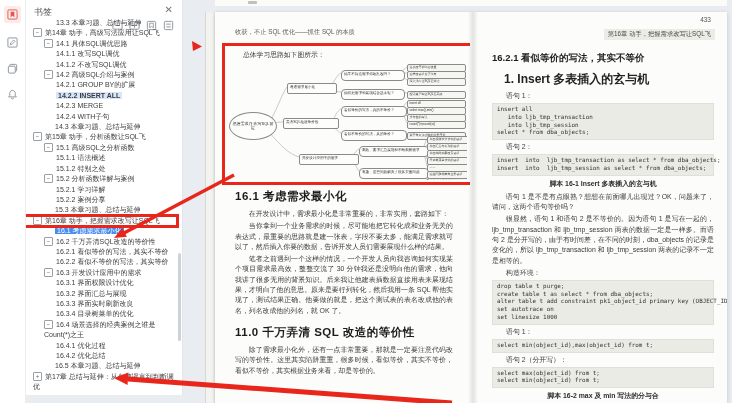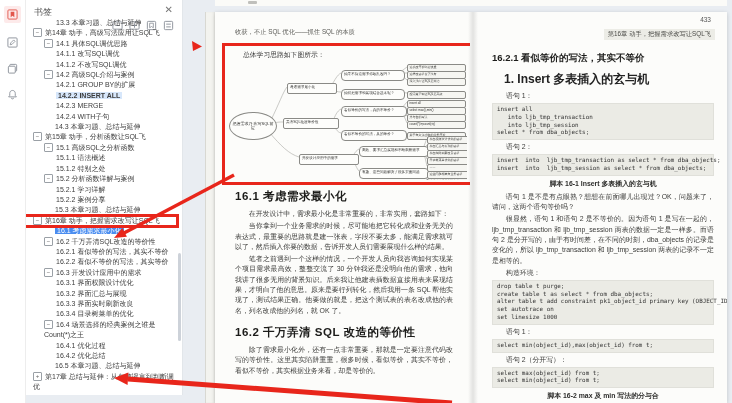--- a/index.html
+++ b/index.html
@@ -224,21 +224,21 @@
           <div class="mm-node mm-leaf" style="left: 202px; top: 102px; width: 38px; min-height: 5px;">……</div>
           <div class="mm-node mm-leaf" style="left: 202px; top: 109px; width: 38px; min-height: 5px;">这些问题都来自业务需求</div>
           <div class="mm-node mm-leaf" style="left: 202px; top: 116px; width: 38px; min-height: 5px;">这么改需求其实没有变</div>
         </div>
     </div>
     <div id="lp-body">
         <div class="sec-h2">16.1  考虑需求最小化</div>
         <p class="para">在开发设计中，需求最小化是非常重要的，非常实用，套路如下：</p>
         <p class="para">当你拿到一个业务需求的时候，尽可能地把它转化成和业务无关的表达式，最重要的思路就是建一张表，字段不要太多，能满足需求就可以了，然后插入你要的数据，告诉开发人员们需要展现什么样的结果。</p>
         <p class="para">笔者之前遇到一个这样的情况，一个开发人员向我咨询如何实现某个项目需求最高效，整整交流了 30 分钟我还是没明白他的需求，他向我讲了很多无用的背景知识。后来我让他建表插数据直接用表来展现结果，才明白了他的意思。原来是要行列转化，然后我用一条 SQL 帮他实现了，测试结果正确。他要做的就是，把这个测试表的表名改成他的表名，列名改成他的列名，就 OK 了。</p>
-        <div class="sec-h2">16.2  千万弄清 SQL 改造的等价性</div>
+        <div class="sec-h2">11.0  千万弄清 SQL 改造的等价性</div>
         <p class="para">除了需求最小化外，还有一点非常重要，那就是一定要注意代码改写的等价性。这里其实陷阱重重，很多时候，看似等价，其实不等价，看似不等价，其实根据业务来看，却是等价的。</p>
       </div>
   </div>
 
   <div class="page" id="page-right">
     <div id="rp-num">433</div>
     <div id="rp-head" class="run-head">第16章 动手，把握需求改写让SQL飞</div>
     <div id="rp-body">
       <div class="rp-h3">16.2.1  看似等价的写法，其实不等价</div>
     <div class="rp-sub">1. Insert 多表插入的玄与机</div>

